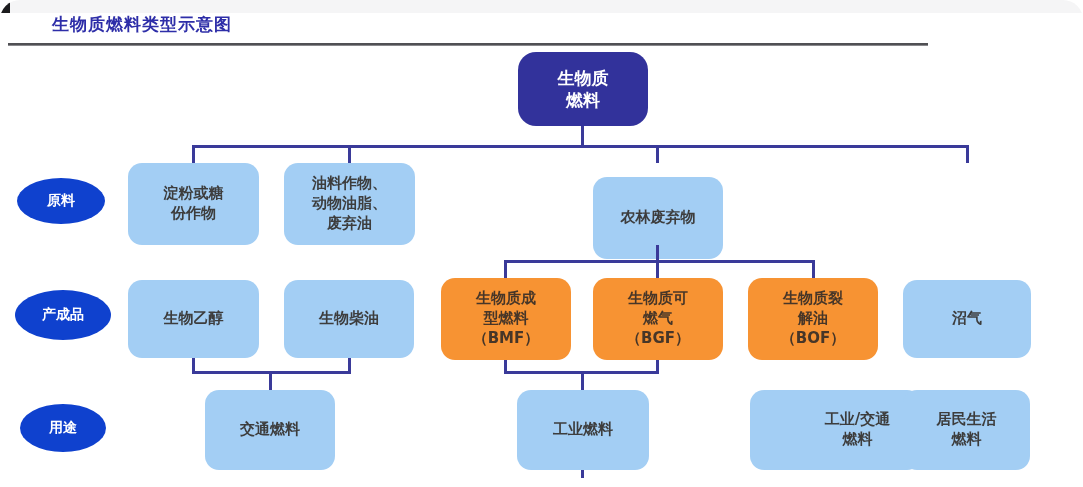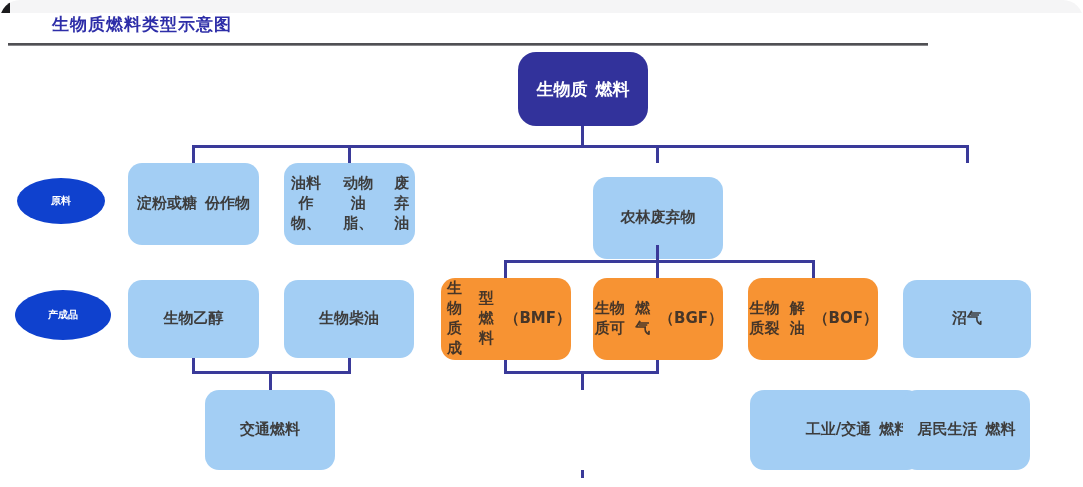--- a/index.html
+++ b/index.html
@@ -12,29 +12,29 @@
   .corner-mark{position:absolute;left:0;top:0;width:10px;height:13px;background:#1c1c1e;}
   .title{
     position:absolute;left:52px;top:13px;font-size:17px;font-weight:bold;
     color:#2e2ea8;letter-spacing:1px;white-space:nowrap;
   }
   .title-rule{
     position:absolute;left:8px;top:43px;width:920px;height:3px;
     background:linear-gradient(to bottom,#505054 55%,#aaaaae);
   }
   .node{
-    position:absolute;display:flex;flex-direction:row;align-items:center;justify-content:center;
-    text-align:center;border-radius:14px;font-size:15px;font-weight:600;color:#3d3d3d;line-height:1.32;gap:8px;
+    position:absolute;display:flex;flex-direction:column;align-items:center;justify-content:center;
+    text-align:center;border-radius:14px;font-size:15px;font-weight:600;color:#3d3d3d;line-height:1.32;
   }
   .blue{background:#a3cef4;}
   .orange{background:#f79333;color:#473628;}
   .rootnode{background:#32329b;color:#ffffff;border-radius:18px;font-size:17px;font-weight:600;}
   .cat{
     position:absolute;background:#0f41ce;color:#ffffff;border-radius:50%;
-    display:flex;align-items:center;justify-content:center;font-size:10px;font-weight:600;
+    display:flex;align-items:center;justify-content:center;font-size:14px;font-weight:600;
   }
   .h,.v{position:absolute;background:#3a3a99;}
 </style>
 </head>
 <body>
 
 <div class="canvas">
 
   <div class="top-strip"></div>
   <div class="corner-mark"></div>
@@ -45,20 +45,23 @@
   <div class="node rootnode" style="left:518px;top:52px;width:130px;height:74px;">
     <span>生物质</span>
     <span>燃料</span>
   </div>
 
   <div class="cat" style="left:17px;top:178px;width:88px;height:46px;">
     <span>原料</span>
   </div>
   <div class="cat" style="left:15px;top:290px;width:96px;height:50px;">
     <span>产成品</span>
+  </div>
+  <div class="cat" style="left:20px;top:404px;width:86px;height:48px;">
+    <span>用途</span>
   </div>
 
   <div class="node blue" style="left:128px;top:163px;width:131px;height:82px;">
     <span>淀粉或糖</span>
     <span>份作物</span>
   </div>
   <div class="node blue" style="left:284px;top:163px;width:131px;height:82px;">
     <span>油料作物、</span>
     <span>动物油脂、</span>
     <span>废弃油</span>
@@ -88,20 +91,23 @@
     <span>解油</span>
     <span>（BOF）</span>
   </div>
   <div class="node blue" style="left:903px;top:280px;width:128px;height:78px;">
     <span>沼气</span>
   </div>
 
   <div class="node blue" style="left:205px;top:390px;width:130px;height:80px;align-items:center;">
     <span>交通燃料</span>
   </div>
+  <div class="node blue" style="left:517px;top:390px;width:132px;height:80px;">
+    <span>工业燃料</span>
+  </div>
   <div class="node blue" style="left:750px;top:390px;width:127px;height:80px;padding-left:44px;">
     <span>工业/交通</span>
     <span>燃料</span>
   </div>
   <div class="node blue" style="left:903px;top:390px;width:127px;height:80px;">
     <span>居民生活</span>
     <span>燃料</span>
   </div>
 
   <div>

